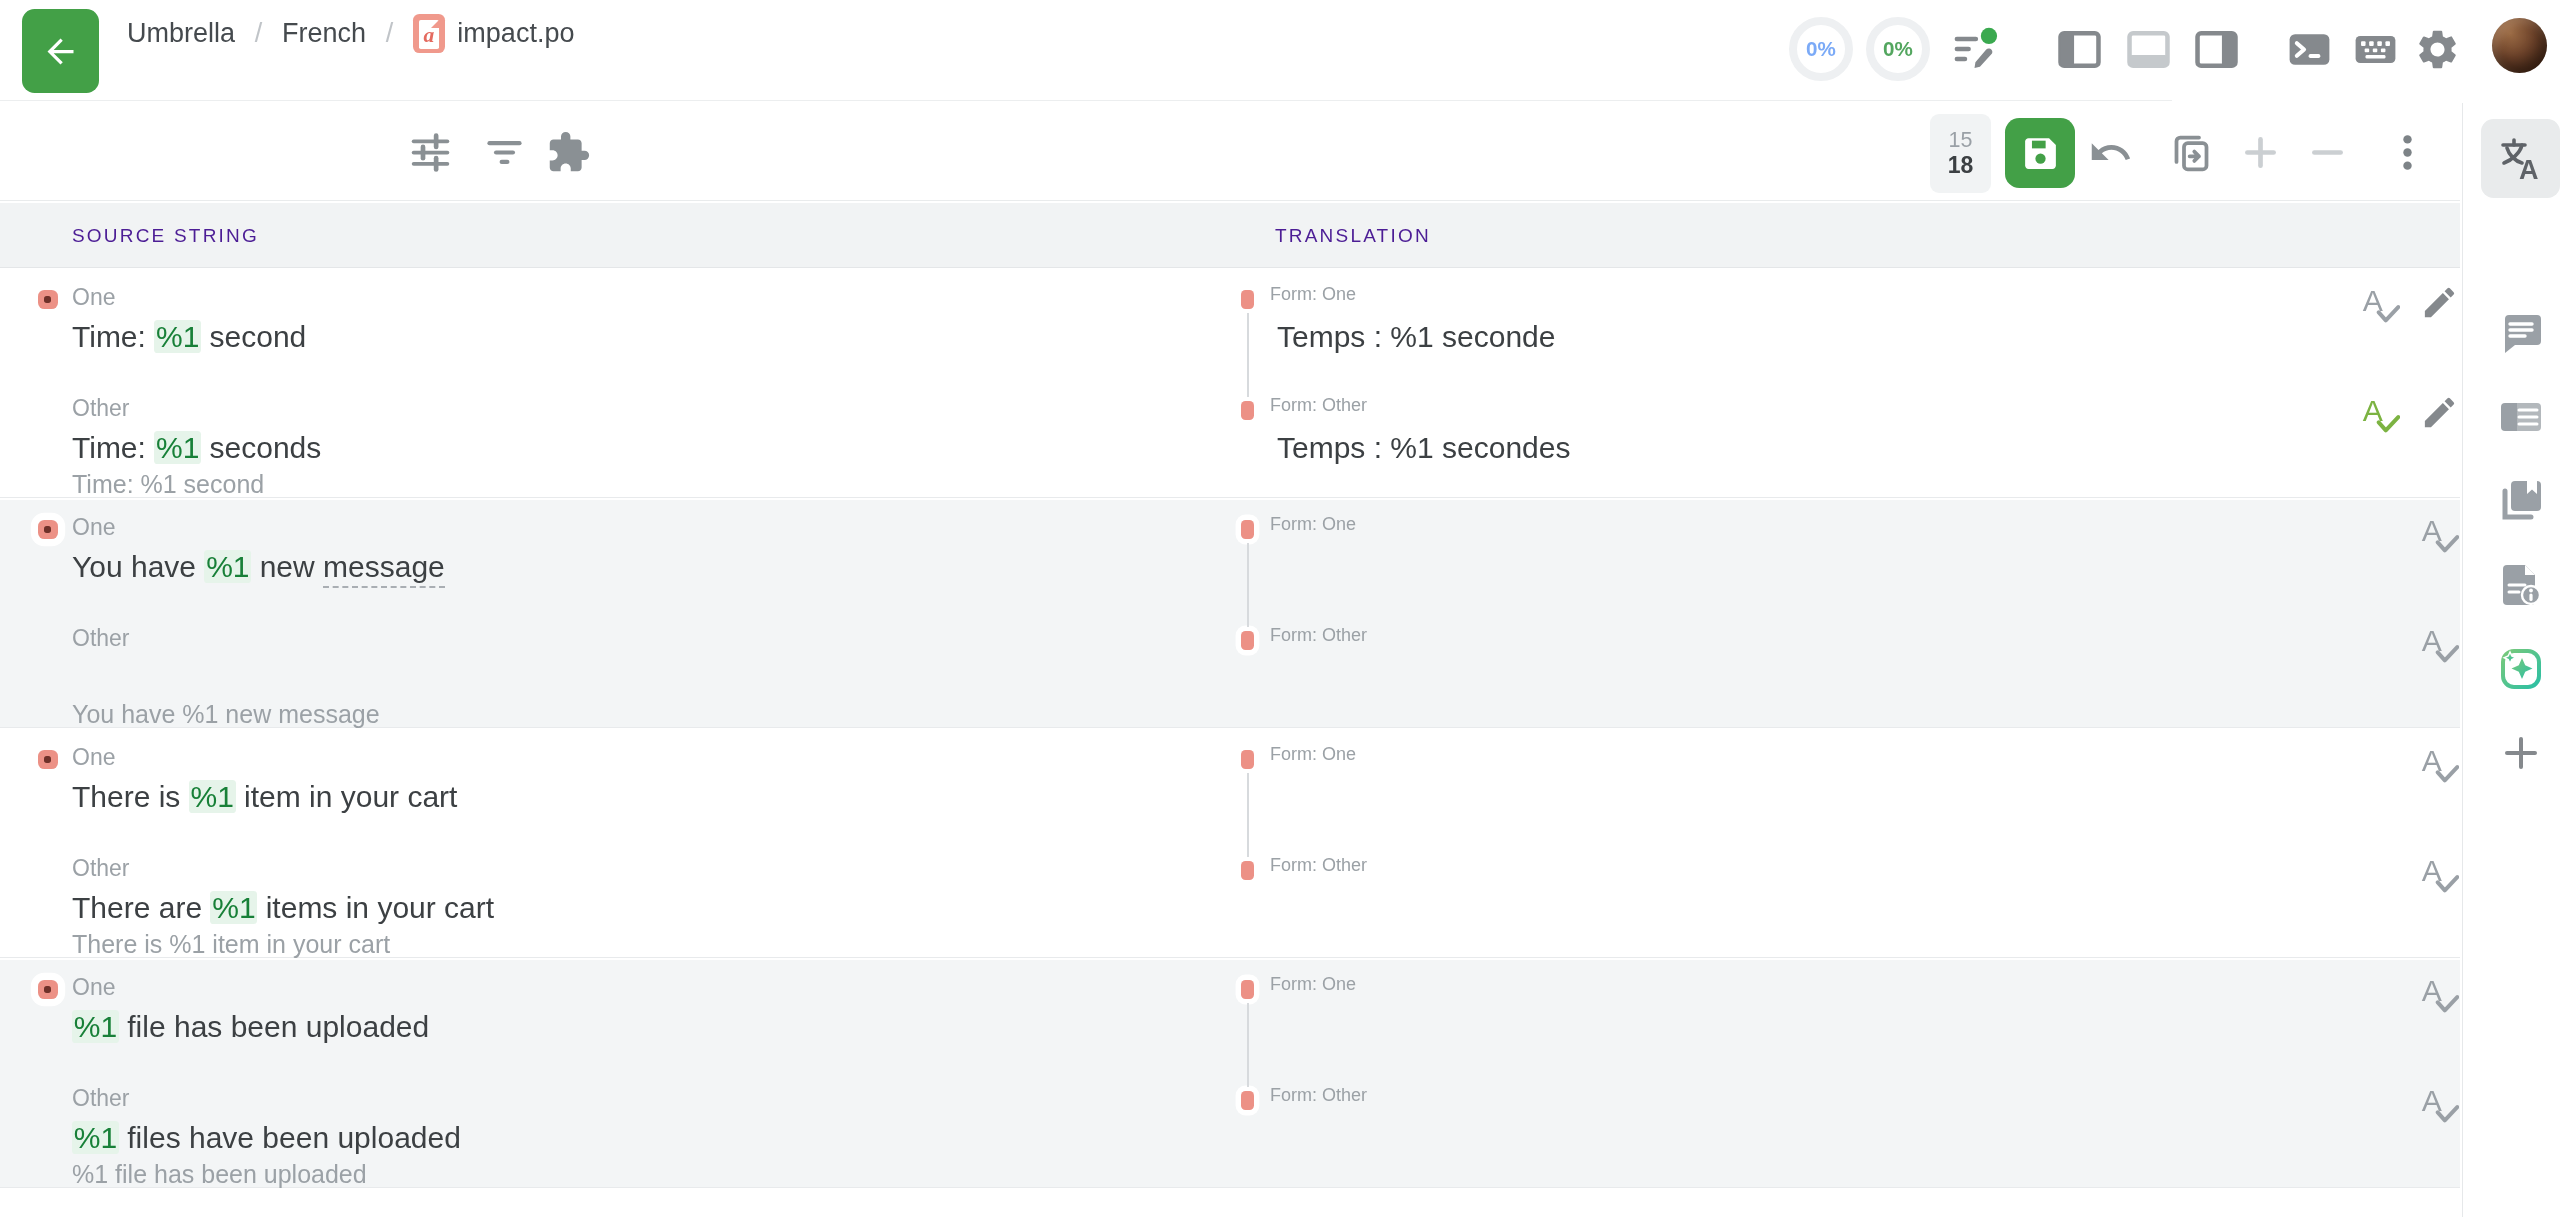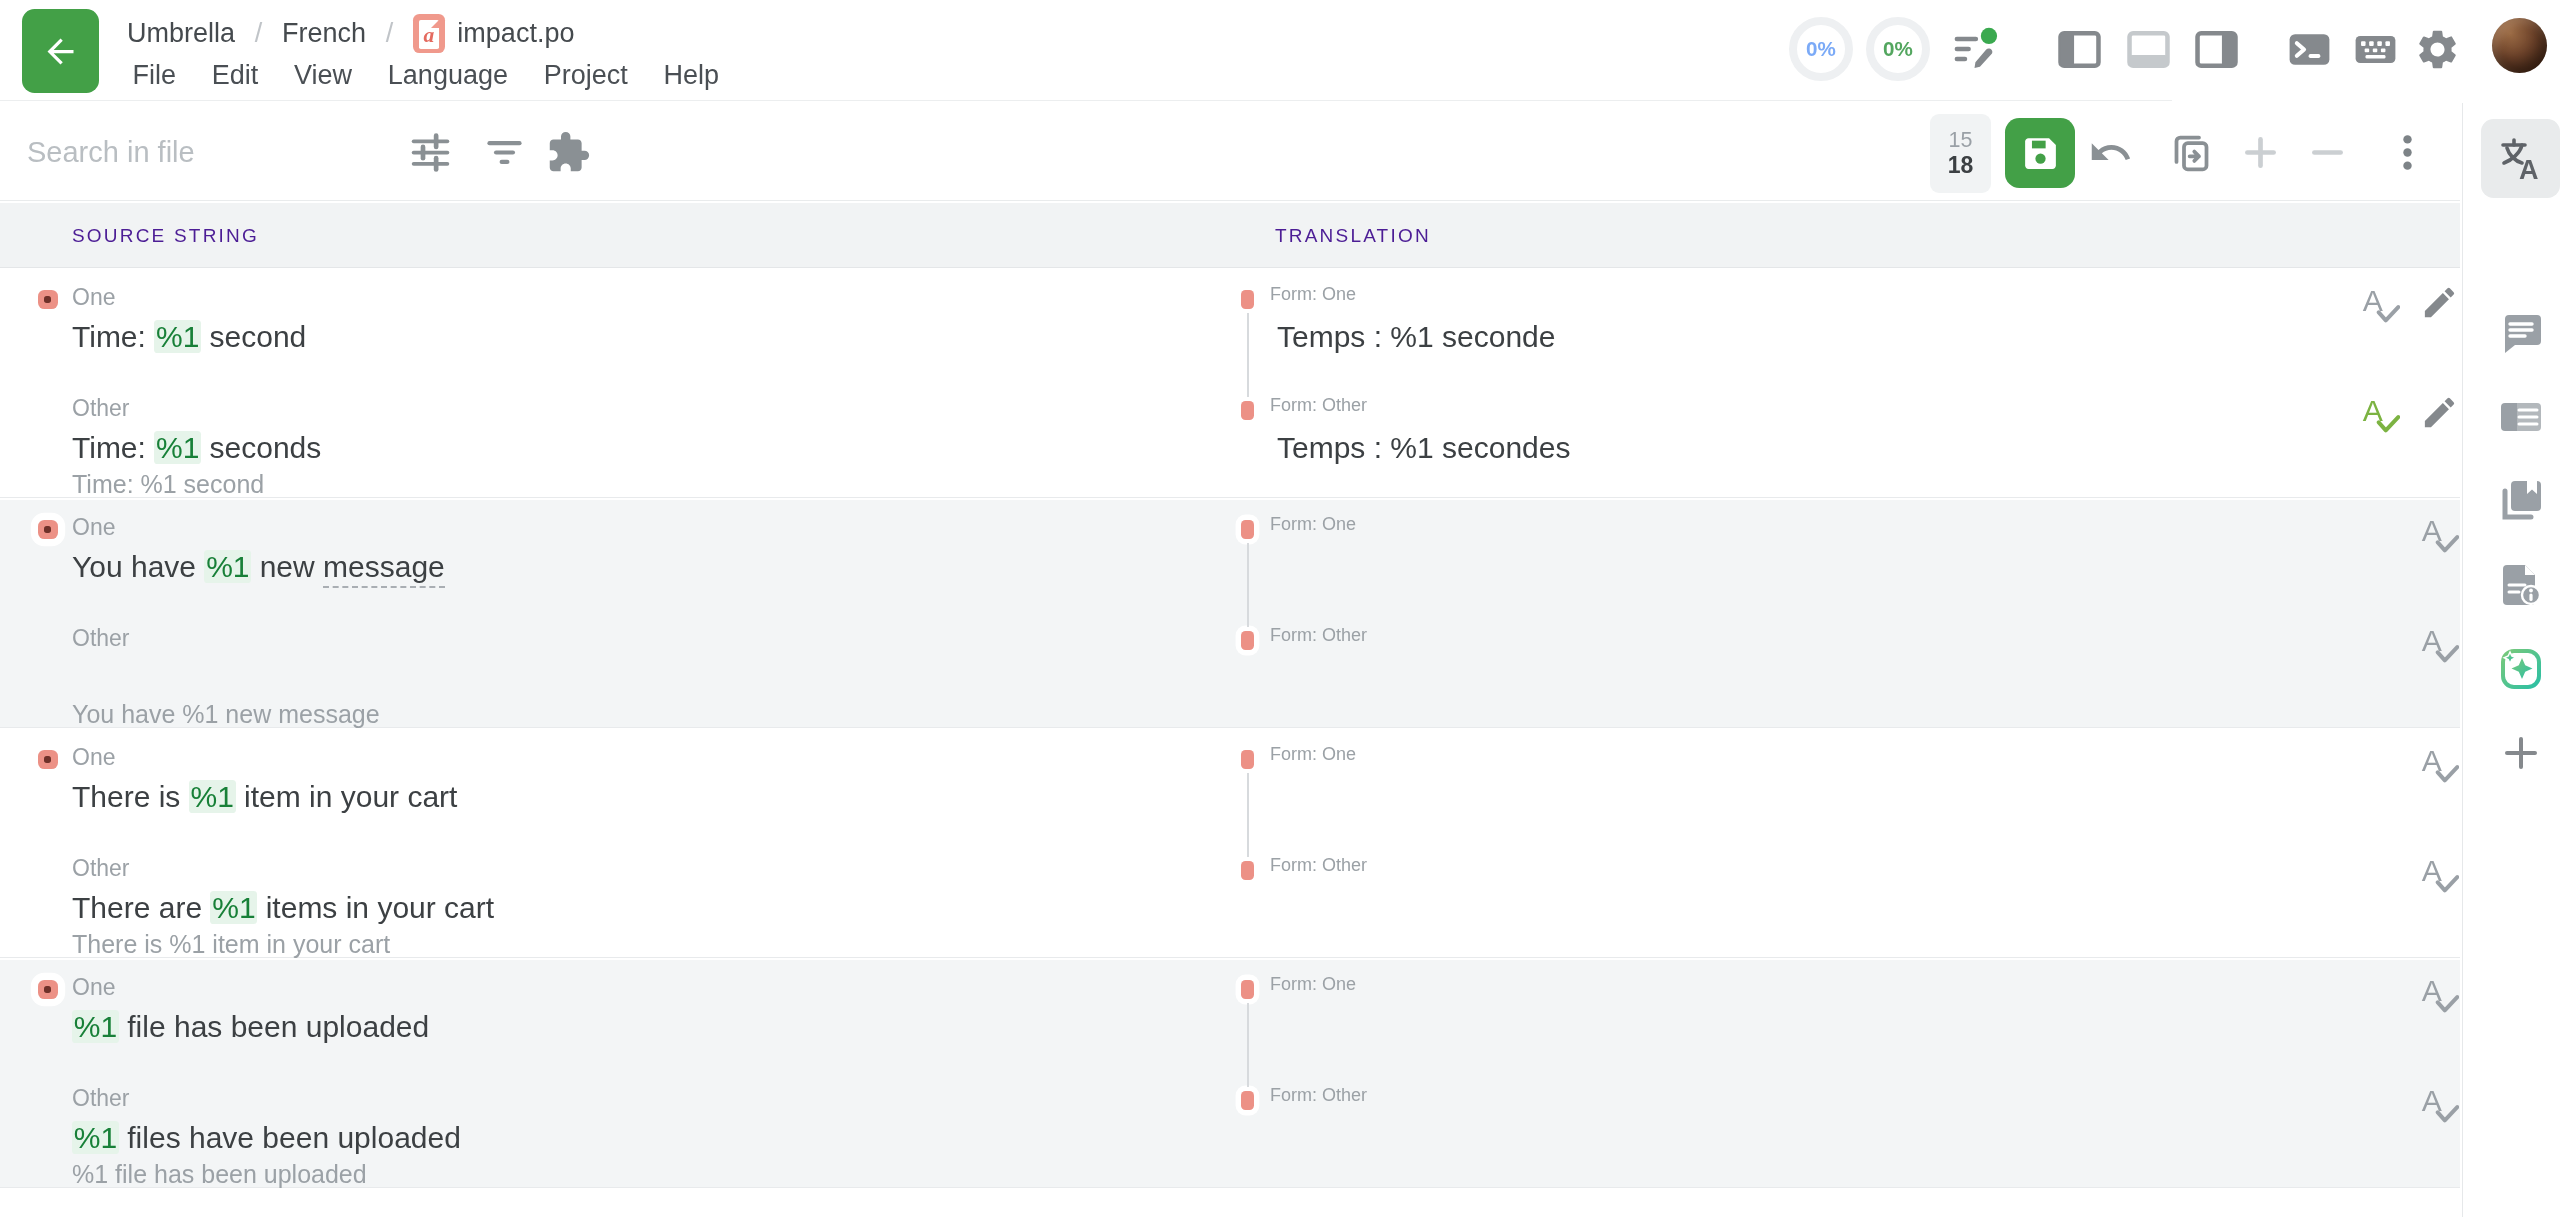--- a/index.html
+++ b/index.html
@@ -134,28 +134,20 @@
     <span>French</span>
     <span class="sep">/</span>
     <span class="file-badge">
       <span class="page"></span>
         <span class="fold"></span>
       <span class="glyph">a</span>
     </span>
     <span>impact.po</span>
   </div>
 
-  <div id="menubar">
-    <span>File</span>
-    <span>Edit</span>
-    <span>View</span>
-    <span>Language</span>
-    <span>Project</span>
-    <span>Help</span>
-  </div>
 
   <div id="ring-1" class="progress-ring">
     <span>0%</span>
   </div>
   <div id="ring-2" class="progress-ring">
     <span>0%</span>
   </div>
 
   <div class="tb-icon" style="left:1948px">
     <svg viewBox="0 0 52 52">
@@ -210,21 +202,20 @@
   </div>
   <div class="tb-icon" style="left:2411px">
     <svg viewBox="0 0 24 24">
       <path fill="#85898d" d="M19.14 12.94c.04-.3.06-.61.06-.94 0-.32-.02-.64-.07-.94l2.03-1.58a.49.49 0 0 0 .12-.61l-1.92-3.32a.488.488 0 0 0-.59-.22l-2.39.96c-.5-.38-1.03-.7-1.62-.94l-.36-2.54a.484.484 0 0 0-.48-.41h-3.84c-.24 0-.43.17-.47.41l-.36 2.54c-.59.24-1.13.57-1.62.94l-2.39-.96c-.22-.08-.47 0-.59.22L2.74 8.87c-.12.21-.08.47.12.61l2.03 1.58c-.05.3-.09.63-.09.94s.02.64.07.94l-2.03 1.58a.49.49 0 0 0-.12.61l1.92 3.32c.12.22.37.29.59.22l2.39-.96c.5.38 1.03.7 1.62.94l.36 2.54c.05.24.24.41.48.41h3.84c.24 0 .44-.17.47-.41l.36-2.54c.59-.24 1.13-.56 1.62-.94l2.39.96c.22.08.47 0 .59-.22l1.92-3.32c.12-.22.07-.47-.12-.61l-2.01-1.58zM12 15.6A3.61 3.61 0 0 1 8.4 12c0-1.98 1.62-3.6 3.6-3.6s3.6 1.62 3.6 3.6-1.62 3.6-3.6 3.6z"></path>
     </svg>
   </div>
   <div id="avatar"></div>
 </div>
 
 <div id="toolbar">
-  <input id="search-input" type="text" placeholder="Search in file" style="">
 
   <div class="tool-icon" style="left:404px">
     <svg viewBox="0 0 48 48" stroke="#8a9094" stroke-width="4" stroke-linecap="round">
       <line x1="6" y1="12" x2="42" y2="12"></line>
         <line x1="6" y1="24" x2="42" y2="24"></line>
         <line x1="6" y1="36" x2="42" y2="36"></line>
       <line x1="30" y1="6" x2="30" y2="18" stroke-width="5"></line>
       <line x1="16" y1="18" x2="16" y2="30" stroke-width="5"></line>
       <line x1="30" y1="30" x2="30" y2="42" stroke-width="5"></line>
     </svg>

